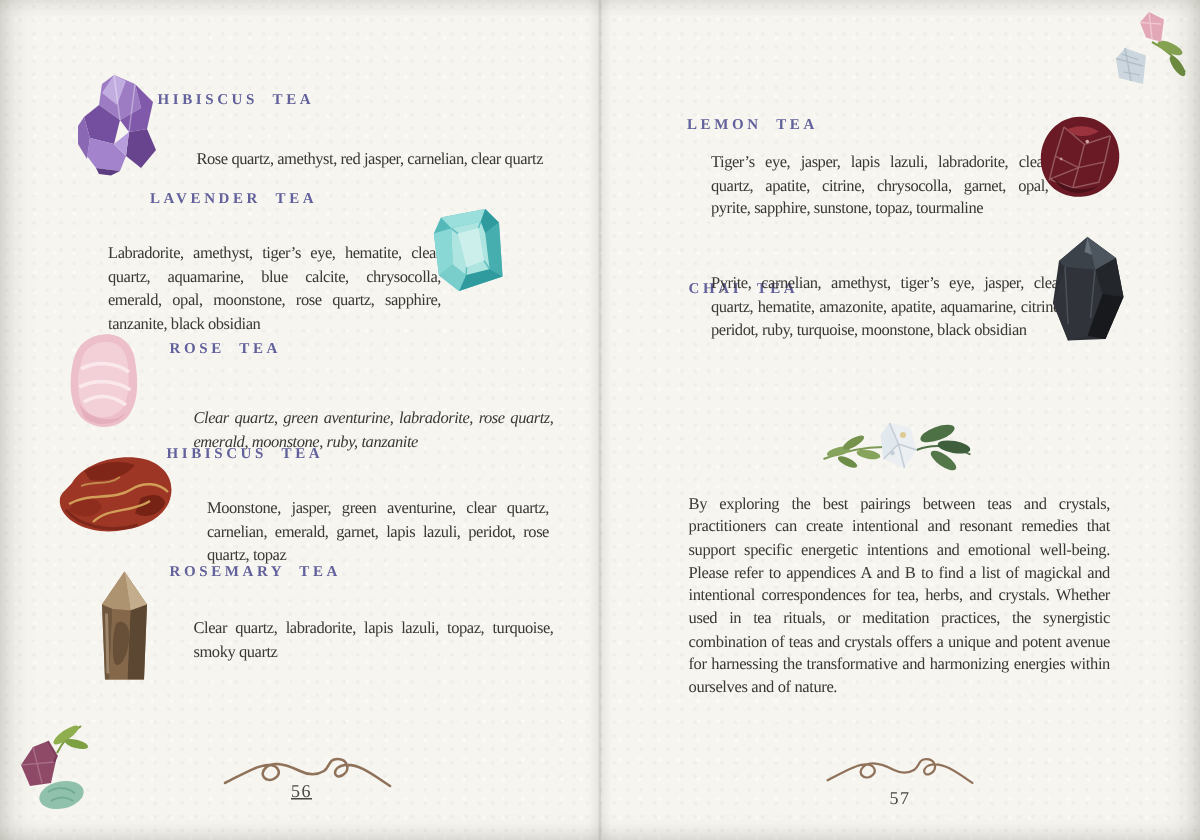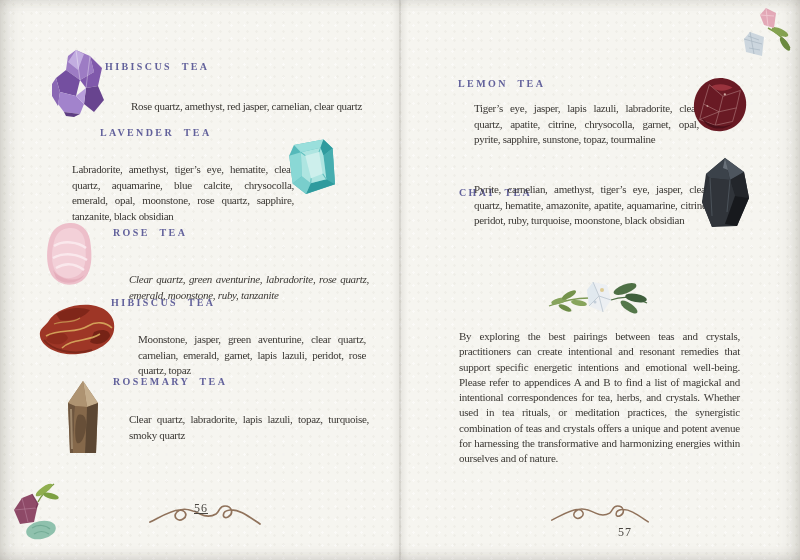--- a/index.html
+++ b/index.html
@@ -135,21 +135,21 @@
       <polygon points="12,18 22,14 28,24 24,42 10,44 4,30" fill="#8f4a68"></polygon>
       <path d="M12,18 L18,42 M4,30 L26,28" stroke="#b27b94" stroke-width="1" opacity="0.7" fill="none"></path>
       <path d="M22,14 L28,24 L26,28" stroke="#6d2f4e" stroke-width="1.2" opacity="0.8" fill="none"></path>
       <ellipse cx="31" cy="50" rx="15" ry="9" transform="rotate(-12 31 50)" fill="#8fc1ad"></ellipse>
       <path d="M22,48 C28,44 36,45 40,49 M24,54 C30,50 36,52 39,54" stroke="#6ca58e" stroke-width="1.2" fill="none" opacity="0.8"></path>
     </svg>
 
     <svg class="illo" style="left:148px;top:504px;" width="114" height="22" viewBox="0 0 114 22">
       <path d="M2,18 C14,12 24,6 31,6 C38,6 40,12 35,15 C30,18 24,13 29,8 C34,3 44,6 52,10 C58,13 63,13 68,10 C72,7 71,2 77,2 C84,2 86,10 80,13 C74,16 73,7 82,6 C91,5 100,12 112,20" stroke="#8a6a52" stroke-width="1.7" fill="none" stroke-linecap="round" opacity="0.95"></path>
     </svg>
-    <div class="page-number" style="left:171px;top:501px;text-decoration:underline;">56</div>
+    <div class="page-number" style="left:171px;top:520px;text-decoration:underline;">56</div>
   </div>
 
   <div>
 
     <svg class="illo" style="left:738px;top:6px;" width="55" height="58" viewBox="0 0 55 58">
       <path d="M30,22 C38,26 46,32 52,42" stroke="#7d9a4a" stroke-width="1.4" fill="none"></path>
       <ellipse cx="42" cy="26" rx="9" ry="3.4" transform="rotate(25 42 26)" fill="#85a351"></ellipse>
       <ellipse cx="47" cy="38" rx="8" ry="3" transform="rotate(55 47 38)" fill="#6c8c40"></ellipse>
       <polygon points="28,2 38,7 36,22 26,19 22,9" fill="#e3a8b7"></polygon>
       <path d="M28,2 L30,20 M22,9 L36,10" stroke="#f1c9d2" stroke-width="1" fill="none" opacity="0.9"></path>
@@ -199,18 +199,18 @@
       <path d="M48,6 L54,20 L66,24 M54,20 L58,36 M54,20 L44,30" stroke="#c3cdd6" stroke-width="1" fill="none"></path>
       <circle cx="57" cy="14" r="2" fill="#d9c27a" opacity="0.8"></circle>
       <circle cx="50" cy="26" r="1.5" fill="#b9c6d2" opacity="0.8"></circle>
     </svg>
 
     <p class="closing-paragraph" style="left:459px;top:329px;width:281px;">By exploring the best pairings between teas and crystals, practitioners can create intentional and resonant remedies that support specific energetic intentions and emotional well-being. Please refer to appendices A and B to find a list of magickal and intentional correspondences for tea, herbs, and crystals. Whether used in tea rituals, or meditation practices, the synergistic combination of teas and crystals offers a unique and potent avenue for harnessing the transformative and harmonizing energies within ourselves and of nature.</p>
 
     <svg class="illo" style="left:550px;top:502px;" width="100" height="24" viewBox="0 0 114 22">
       <path d="M2,18 C14,12 24,6 31,6 C38,6 40,12 35,15 C30,18 24,13 29,8 C34,3 44,6 52,10 C58,13 63,13 68,10 C72,7 71,2 77,2 C84,2 86,10 80,13 C74,16 73,7 82,6 C91,5 100,12 112,20" stroke="#8a6a52" stroke-width="1.7" fill="none" stroke-linecap="round" opacity="0.95"></path>
     </svg>
-    <div class="page-number" style="left:595px;top:525px;">57</div>
+    <div class="page-number" style="left:570px;top:525px;">57</div>
   </div>
 
   <div class="spine"></div>
   <div class="edge-vignette"></div>
 </div>
 
 </body></html>

